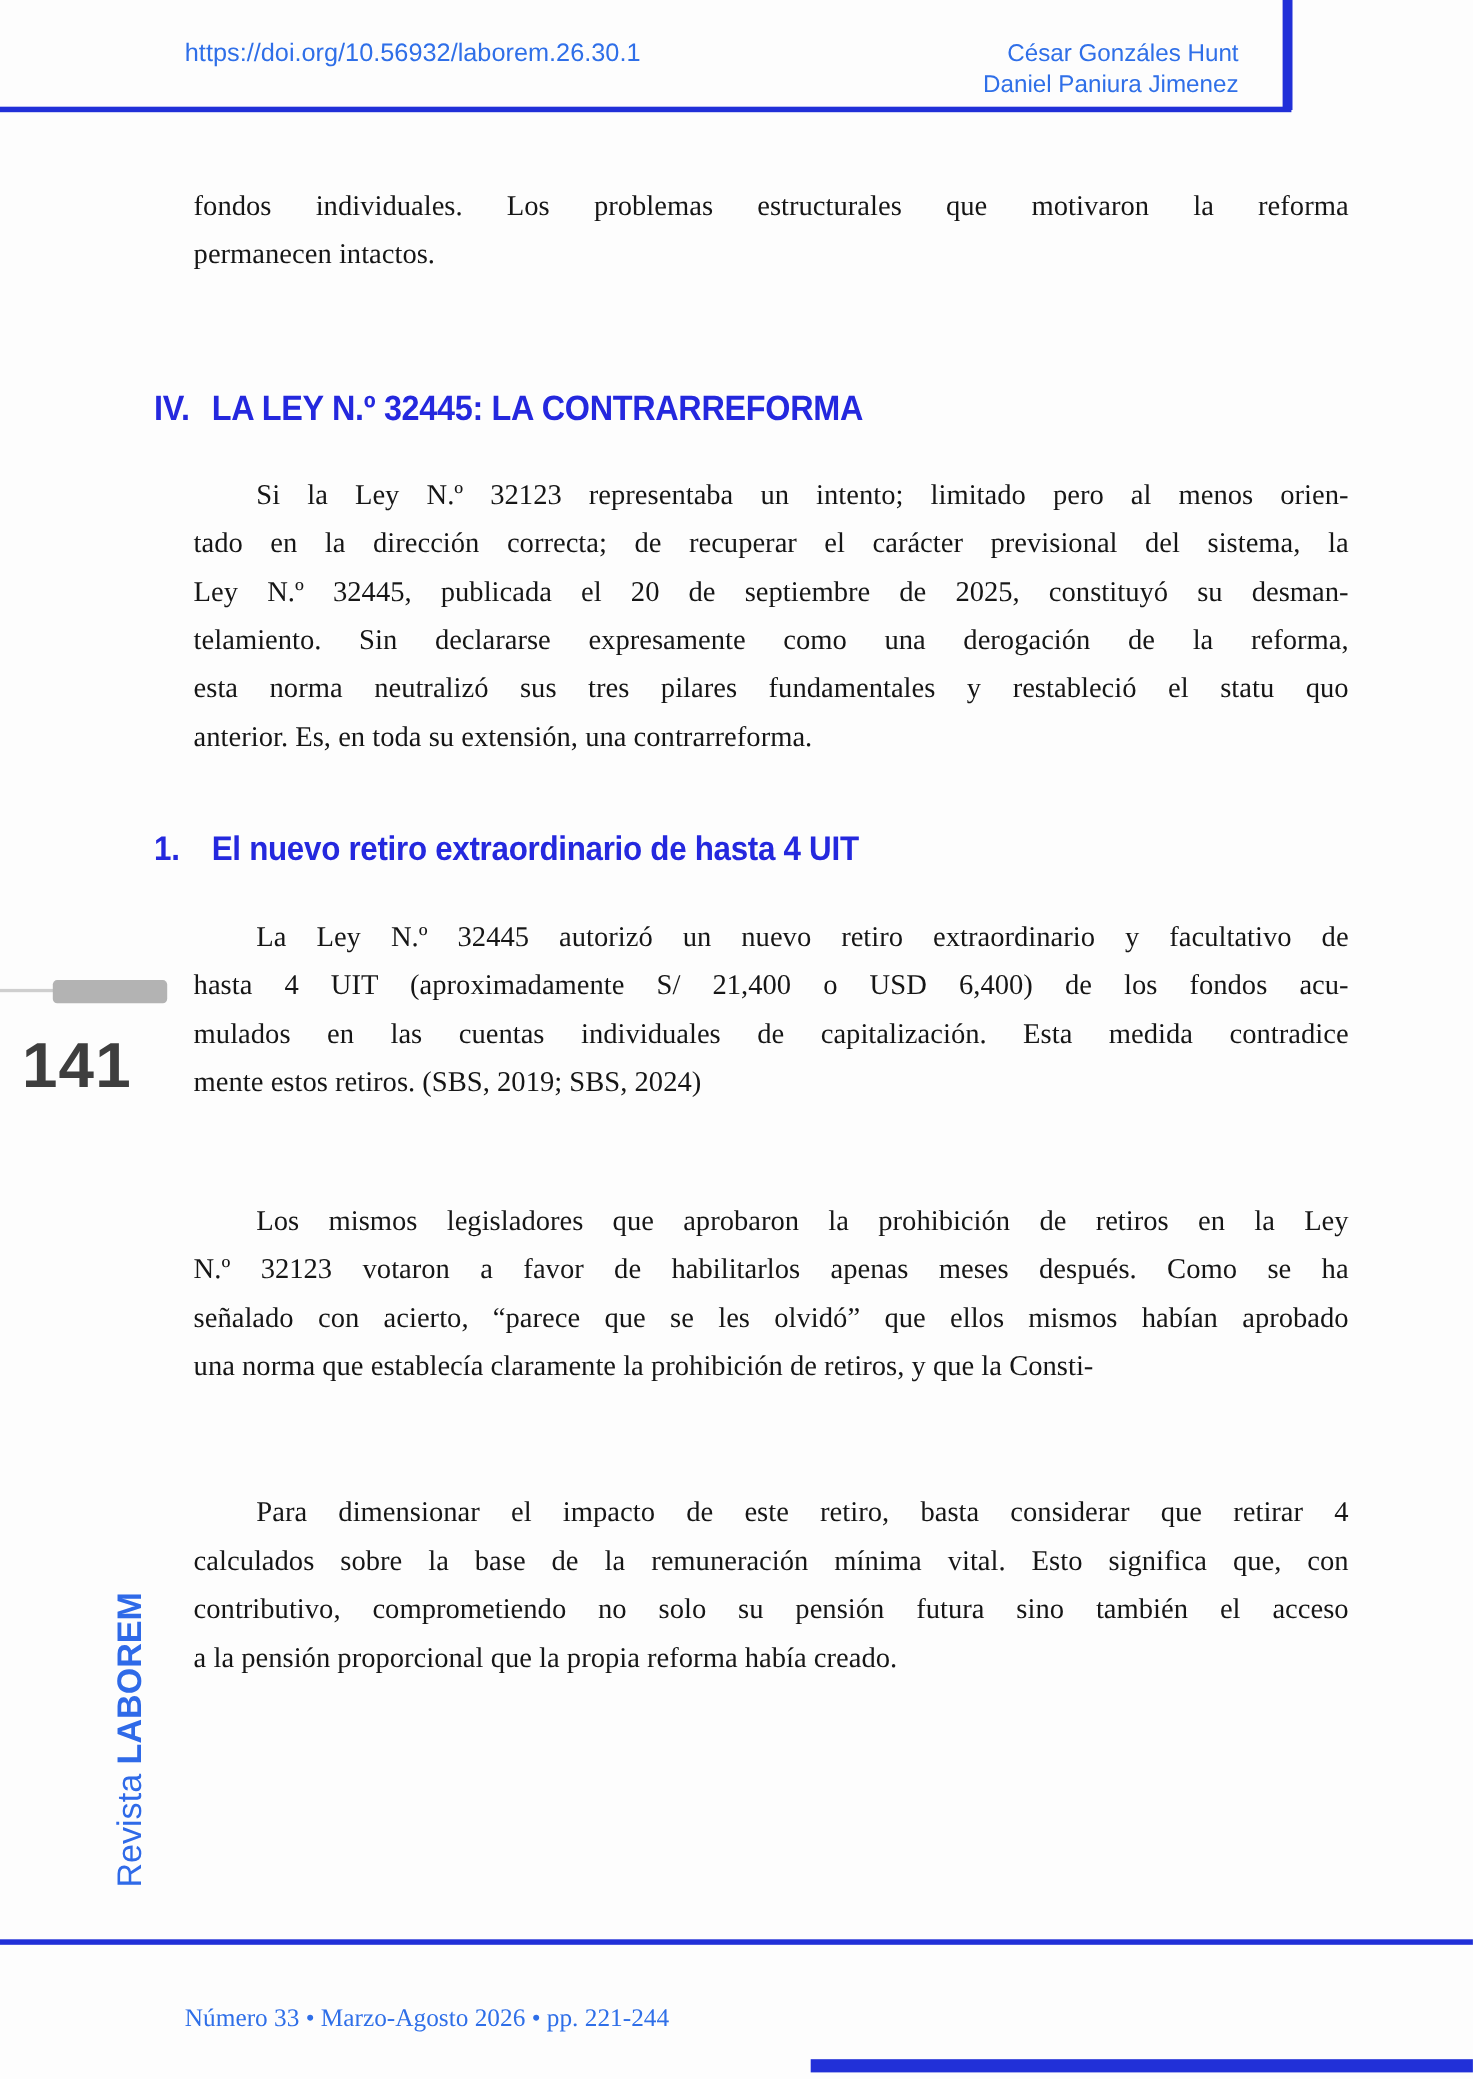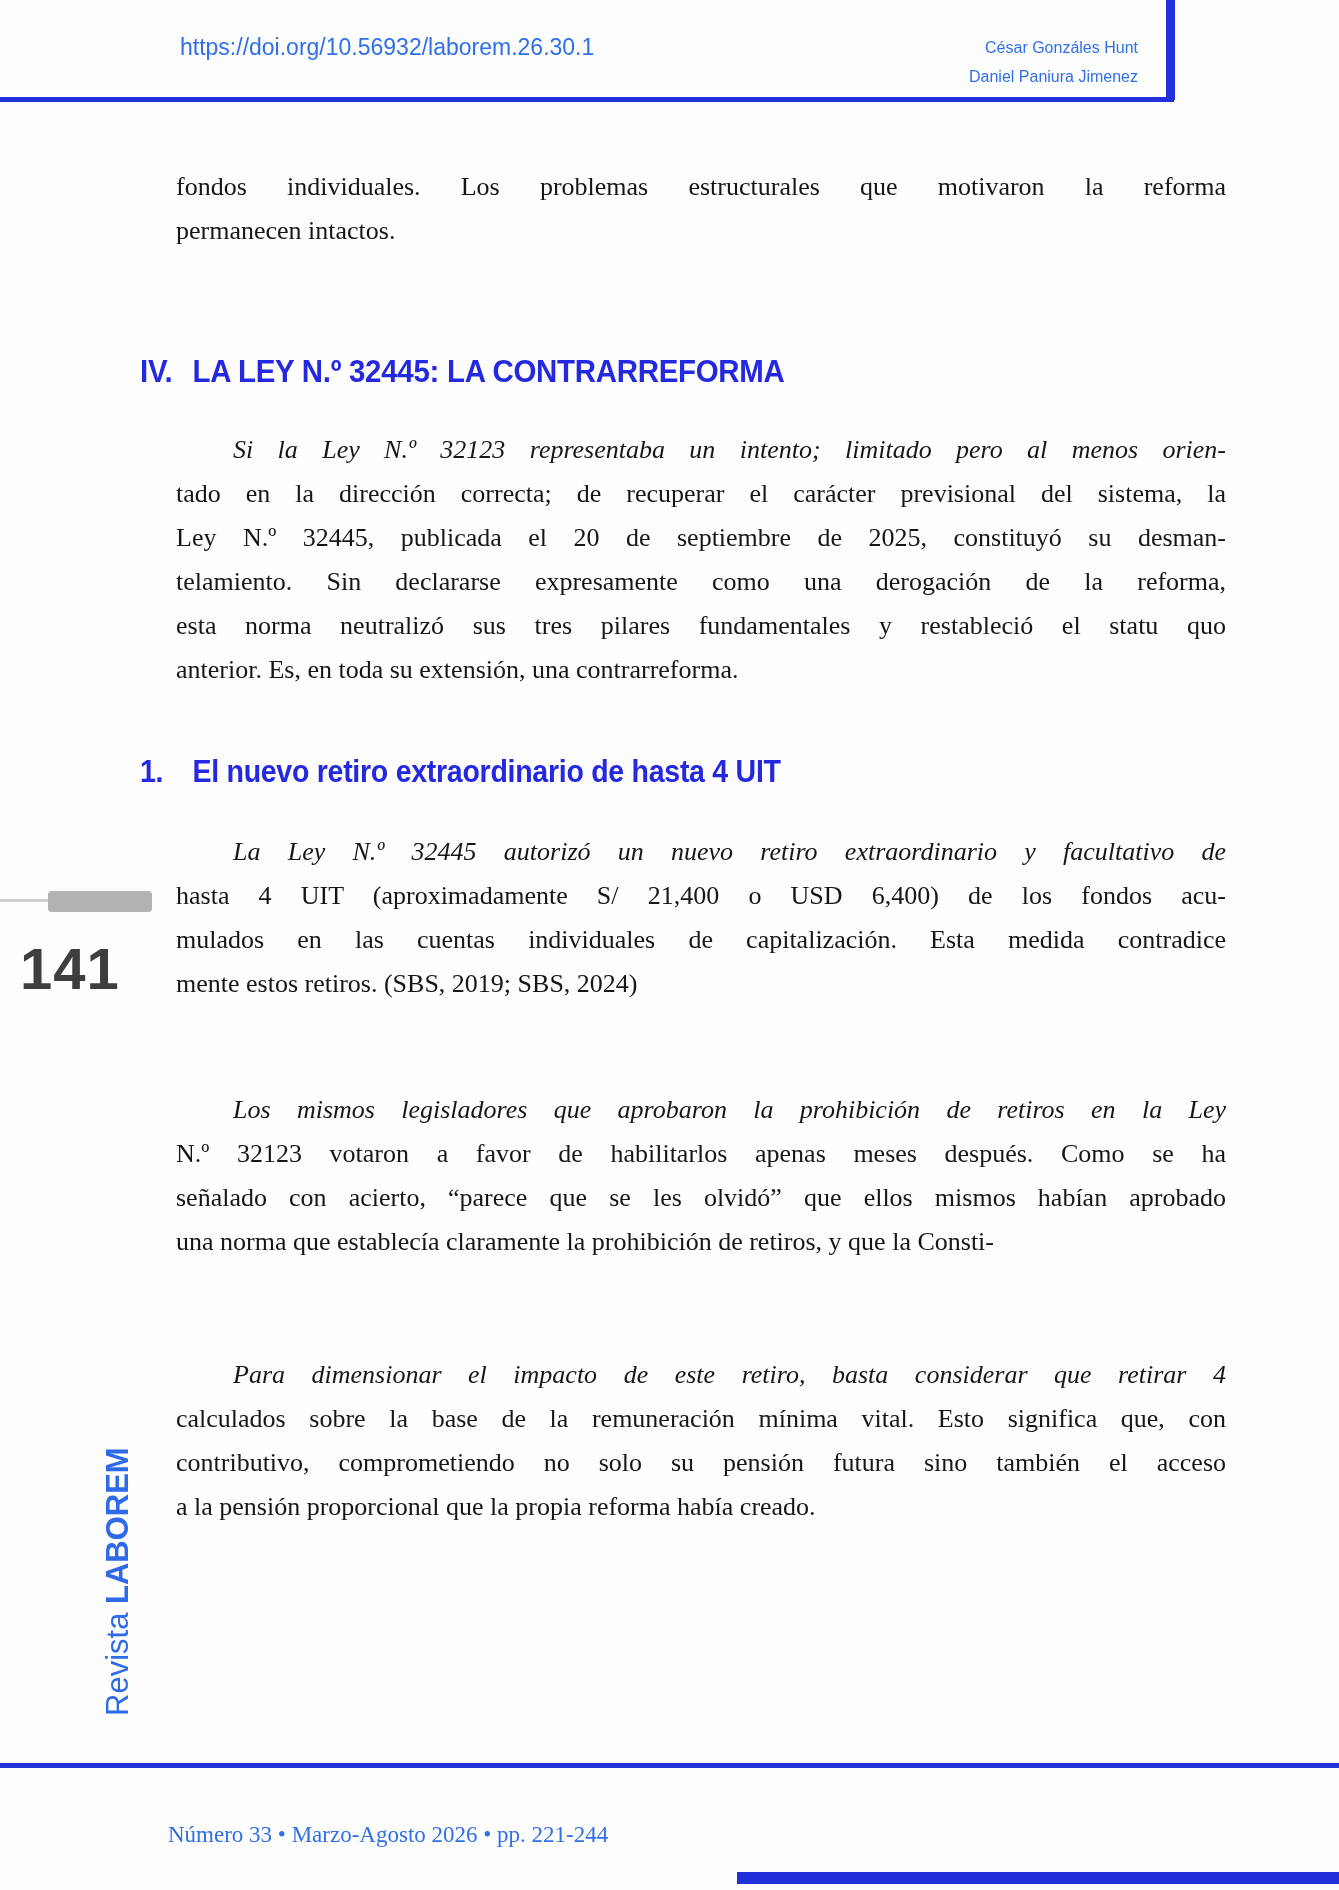--- a/index.html
+++ b/index.html
@@ -9,35 +9,35 @@
     position: relative;
     overflow: hidden;
     font-family: "Liberation Serif", "DejaVu Serif", serif;
   }
   .abs { position: absolute; }
 
   
   .doi {
     left: 168px; top: 34px;
     font-family: "Liberation Sans", "DejaVu Sans", sans-serif;
-    font-size: 23px; color: #2f6fe8; text-decoration: none; margin-left: 12px;
+    font-size: 23px; color: #2f6fe8; text-decoration: none;
   }
   .authors {
-    right: 201px; top: 33px;
+    right: 213px; top: 33px;
     font-family: "Liberation Sans", "DejaVu Sans", sans-serif;
-    font-size: 16px; color: #2f6fe8; text-align: right; line-height: 29px;
+    font-size: 22px; color: #2f6fe8; text-align: right; line-height: 29px;
   }
   .header-rule { left: 0; top: 97px; width: 1174px; height: 5px; background: #2130d8; }
   .corner-bar  { left: 1166px; top: 0; width: 9px; height: 100px; background: #2130d8; }
 
   
   .para { left: 140px; width: 1050px; font-size: 26px; line-height: 44px; color: #161616; margin-left: 36px; }
   .pline { text-align: justify; text-align-last: justify; }
   .pline:last-child { text-align-last: left; }
-  .para.indented .pline:first-child { text-indent: 57px; font-style: italic; }
+  .para.indented .pline:first-child { text-indent: 57px; }
 
   .p-cont    { top: 165px; }
   .p-sec4    { top: 428px; }
   .p-retiro  { top: 830px; }
   .p-legis   { top: 1088px; }
   .p-impacto { top: 1353px; }
 
   .heading {
     left: 140px; width: 1050px;
     font-family: "Liberation Sans", "DejaVu Sans", sans-serif;

